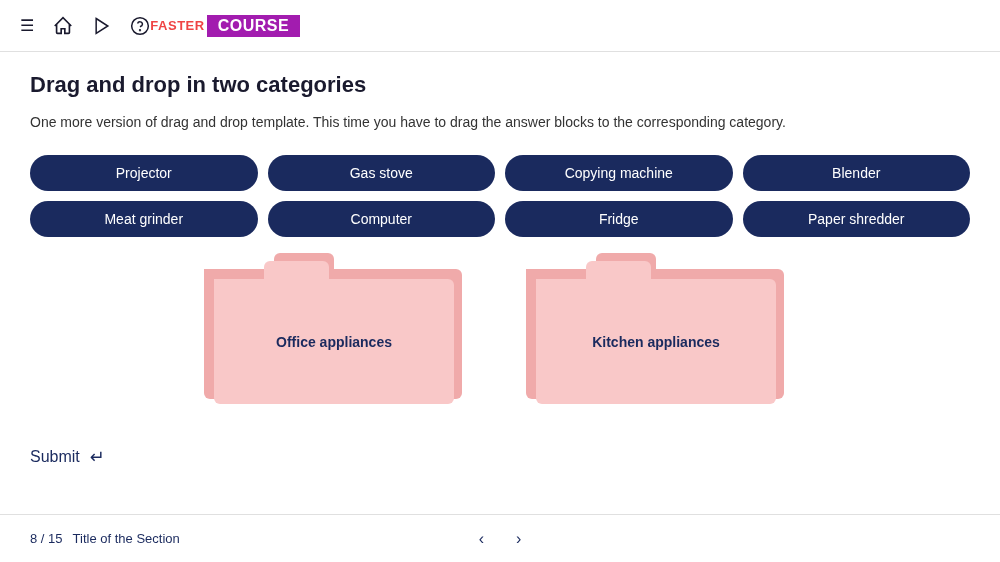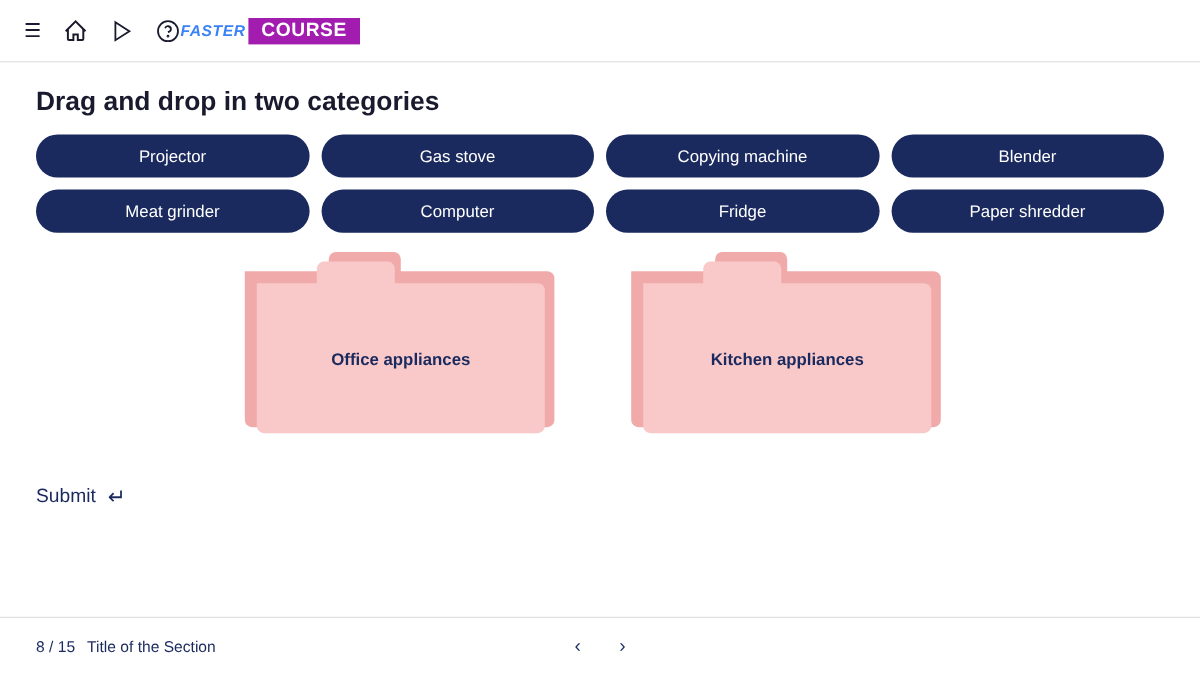--- a/index.html
+++ b/index.html
@@ -33,22 +33,21 @@
     }
     .header-brand {
       display: flex;
       align-items: center;
       gap: 2px;
       font-size: 13px;
       font-weight: bold;
       letter-spacing: 0.5px;
     }
     .brand-faster {
-      color: #3b82f6;
-      font-style: italic;
+      color: #ef4444;
     }
     .brand-course {
       background: #a21caf;
       color: #fff;
       padding: 2px 11px;
       font-size: 16px;
     }
 
     
     .icon-btn {
@@ -192,20 +191,22 @@
     </span>
   </div>
   <div class="header-brand">
     <span class="brand-faster">FASTER</span>
     <span class="brand-course">COURSE</span>
   </div>
 </div>
 
 <div class="main">
   <h1 class="page-title">Drag and drop in two categories</h1>
+  <p class="description">One more version of drag and drop template. This time you have to drag the answer blocks
+to the corresponding category.</p>
 
   <div class="drag-items">
     <div class="drag-item">Projector</div>
     <div class="drag-item">Gas stove</div>
     <div class="drag-item">Copying machine</div>
     <div class="drag-item">Blender</div>
     <div class="drag-item">Meat grinder</div>
     <div class="drag-item">Computer</div>
     <div class="drag-item">Fridge</div>
     <div class="drag-item">Paper shredder</div>

